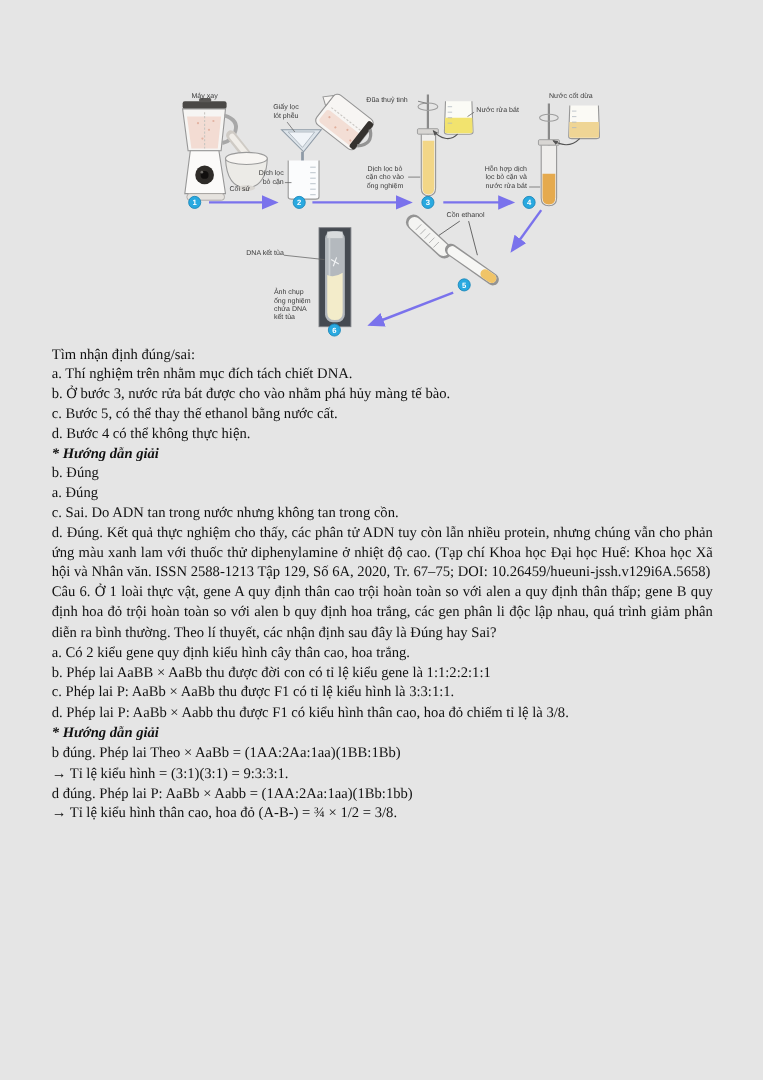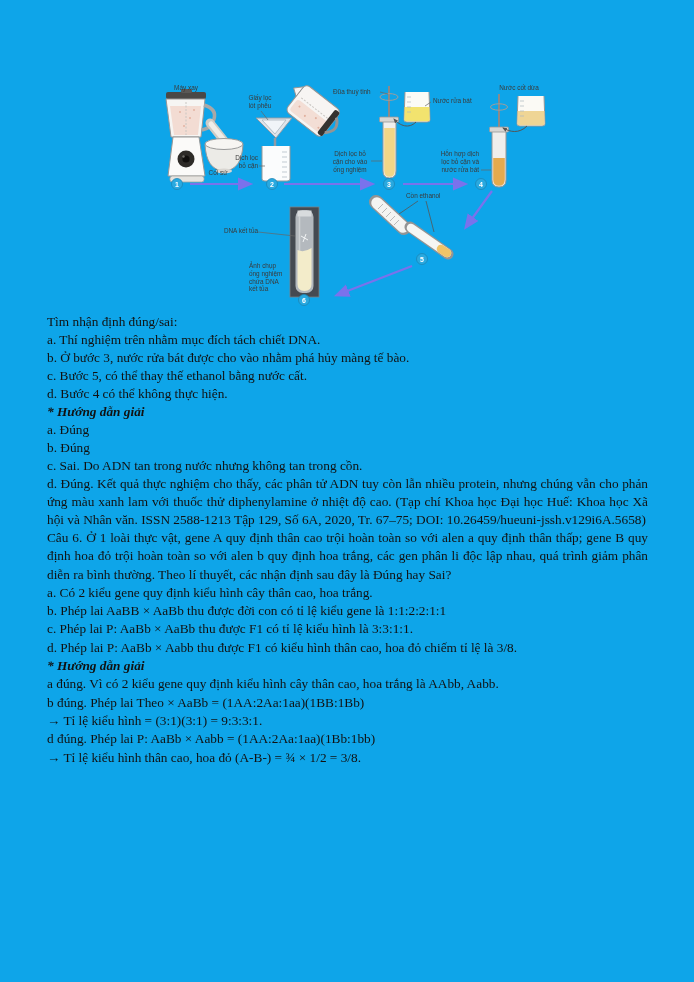--- a/index.html
+++ b/index.html
@@ -1,16 +1,16 @@
 <!DOCTYPE html>
 <html><head>
 <meta charset="utf-8">
 <style>
   html,body{margin:0;padding:0;background:#fff;}
-  .page{position:relative;width:694px;height:982px;background:#0ea5e9;overflow:hidden;
+  .page{position:relative;width:694px;height:982px;background:#e5e5e5;overflow:hidden;
         font-family:"Liberation Serif",serif;color:#111;}
   
   .diagram{position:absolute;left:0;top:80px;width:694px;height:235px;}
   .diagram svg{position:absolute;left:0;top:0;}
   .dlabel{position:absolute;font-family:"Liberation Sans",sans-serif;font-size:6.4px;
           line-height:1.22;color:#3a3a3a;white-space:pre-line;}
   .tc{text-align:center;} .tr{text-align:right;}
   
   .content{position:absolute;left:47px;top:313px;width:601px;font-size:13.3px;}
   .content p{margin:0;}
@@ -216,31 +216,30 @@
   </div>
 
   <div class="content">
 
     <p class="pa">Tìm nhận định đúng/sai:</p>
     <p class="pa">a. Thí nghiệm trên nhằm mục đích tách chiết DNA.</p>
     <p class="pa">b. Ở bước 3, nước rửa bát được cho vào nhằm phá hủy màng tế bào.</p>
     <p class="pa">c. Bước 5, có thể thay thế ethanol bằng nước cất.</p>
     <p class="pa">d. Bước 4 có thể không thực hiện.</p>
     <p class="pa bi">* Hướng dẫn giải</p>
+    <p class="pa">b. Đúng</p>
     <p class="pa">a. Đúng</p>
-    <p class="pa">b. Đúng</p>
     <p class="pa">c. Sai. Do ADN tan trong nước nhưng không tan trong cồn.</p>
     <p class="pa just">d. Đúng. Kết quả thực nghiệm cho thấy, các phân tử ADN tuy còn lẫn nhiều protein, nhưng chúng vẫn cho phản ứng màu xanh lam với thuốc thử diphenylamine ở nhiệt độ cao. (Tạp chí Khoa học Đại học Huế: Khoa học Xã hội và Nhân văn. ISSN 2588-1213 Tập 129, Số 6A, 2020, Tr. 67–75; DOI: 10.26459/hueuni-jssh.v129i6A.5658)</p>
 
     <p class="pb just"><b class="lead">Câu 6.</b><span> Ở 1 loài thực vật, gene A quy định thân cao trội hoàn toàn so với alen a quy định thân thấp; gene B quy định hoa đỏ trội hoàn toàn so với alen b quy định hoa trắng, các gen phân li độc lập nhau, quá trình giảm phân diễn ra bình thường. Theo lí thuyết, các nhận định sau đây là Đúng hay Sai?</span></p>
     <p class="pb"><b class="lead">a.</b><span> Có 2 kiểu gene quy định kiểu hình cây thân cao, hoa trắng.</span></p>
     <p class="pb"><b class="lead">b.</b><span> Phép lai AaBB × AaBb thu được đời con có tỉ lệ kiểu gene là 1:1:2:2:1:1</span></p>
     <p class="pb"><b class="lead">c.</b><span> Phép lai P: AaBb × AaBb thu được F1 có tỉ lệ kiểu hình là 3:3:1:1.</span></p>
     <p class="pb"><b class="lead">d.</b><span> Phép lai P: AaBb × Aabb thu được F1 có kiểu hình thân cao, hoa đỏ chiếm tỉ lệ là 3/8.</span></p>
     <p class="pb bi">* Hướng dẫn giải</p>
-    <p class="pb"><b class="lead">a</b><span> đúng. Vì có 2 kiểu gene quy định kiểu hình cây thân cao, hoa trắng là AAbb, Aabb.</span></p>
     <p class="pb"><b class="lead">b</b><span> đúng. Phép lai Theo × AaBb = (1AA:2Aa:1aa)(1BB:1Bb)</span></p>
     <p class="pb"><b class="lead">→</b><span> Tỉ lệ kiểu hình = (3:1)(3:1) = 9:3:3:1.</span></p>
     <p class="pb"><b class="lead">d</b><span> đúng. Phép lai P: AaBb × Aabb = (1AA:2Aa:1aa)(1Bb:1bb)</span></p>
     <p class="pb"><b class="lead">→</b><span> Tỉ lệ kiểu hình thân cao, hoa đỏ (A-B-) = ¾ × 1/2 = 3/8.</span></p>
   </div>
 
 </div>
 
 </body></html>

